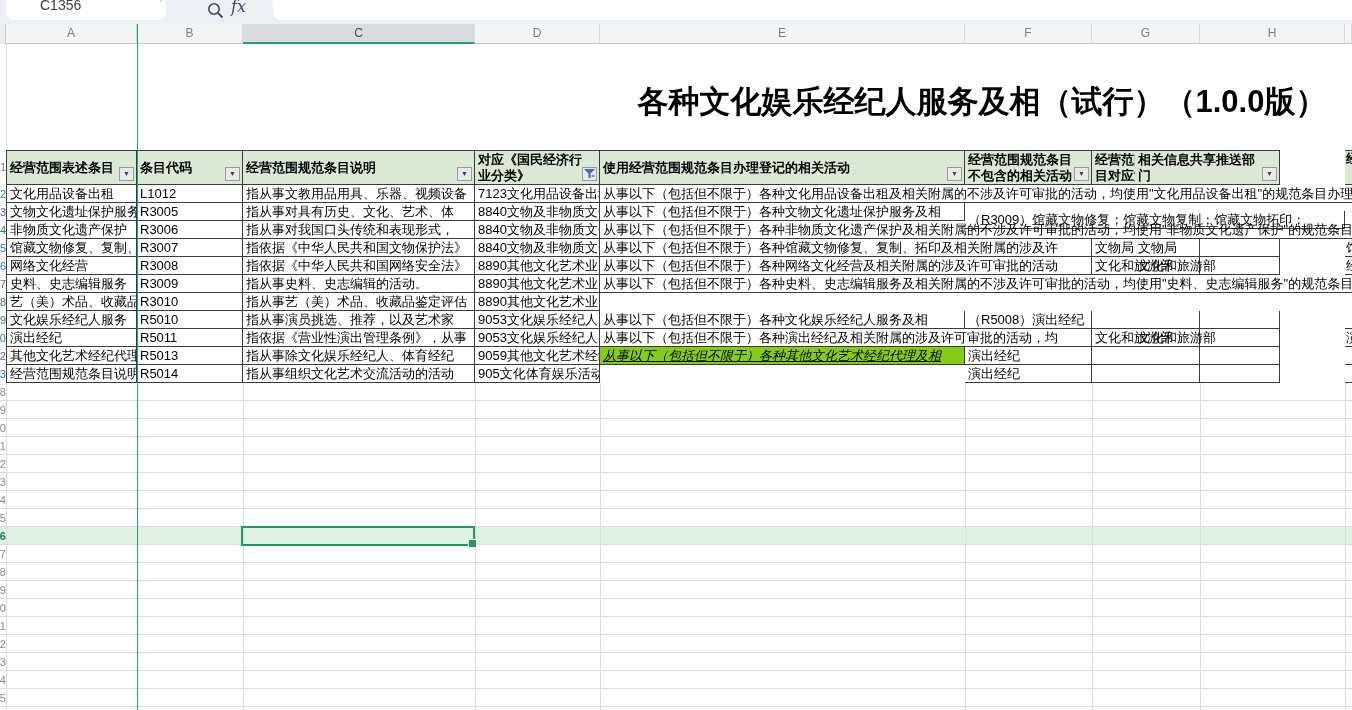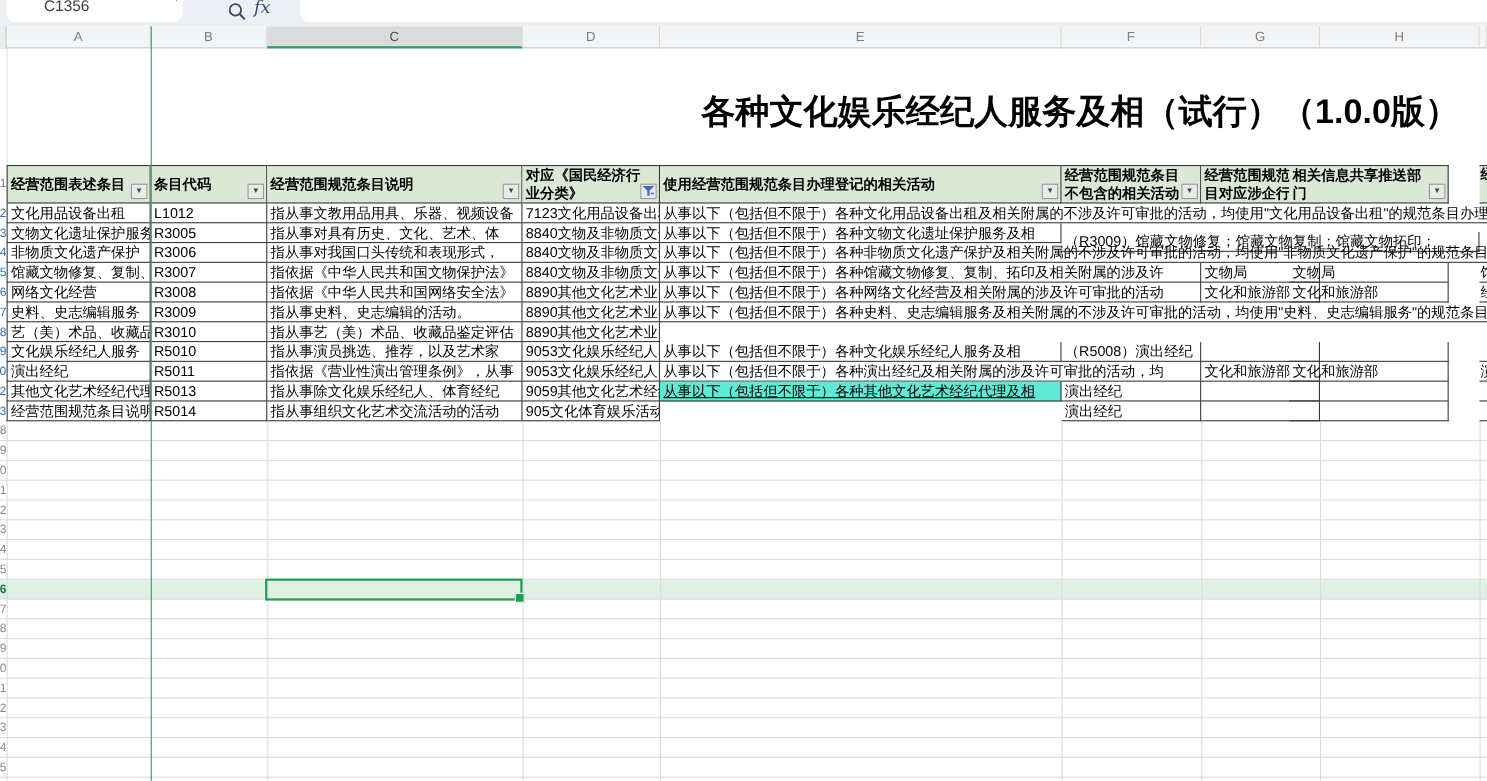--- a/index.html
+++ b/index.html
@@ -46,23 +46,23 @@
   .ca{left:6px;width:131px;border-left:1px solid #3b3b3b;}
   .cb{left:137px;width:106px;}
   .cc{left:243px;width:232px;}
   .cd{left:475px;width:125px;}
   .ce{left:600px;width:365px;}
   .ce.mid{width:492px;}
   .ce.wide{width:752px;border-right:none;}
   .cf{left:965px;width:127px;}
   .cf.fwide{width:380px;margin-top:8px;}
   .cg{left:1092px;width:108px;}
-  .ch{left:1172px;width:145px;}
+  .ch{left:1135px;width:145px;}
   .ci{left:1345px;width:7px;border-right:none;padding:0 0 0 1px;}
-  .yl{background:#5eead4;text-decoration:underline;}
+  .yl{background:#84cc16;text-decoration:underline;font-style:italic;}
   .filt{position:absolute;right:2px;bottom:3px;width:15px;height:14px;background:#e9e9e9;
         border:1px solid #9b9b9b;box-sizing:border-box;font-size:7px;line-height:11px;
         text-align:center;color:#444;}
   .rn{position:absolute;left:0;top:0;width:6px;height:18px;overflow:hidden;direction:rtl;
       font-size:11px;line-height:18px;color:#2e75b6;}
   .rn.hdr{color:#7f7f7f;height:35px;line-height:35px;}
 
   
   .erow{position:absolute;left:0;width:1352px;height:18px;border-bottom:1px solid #dcdcdc;box-sizing:border-box;}
   .erow .rn{color:#8a8a8a;}

